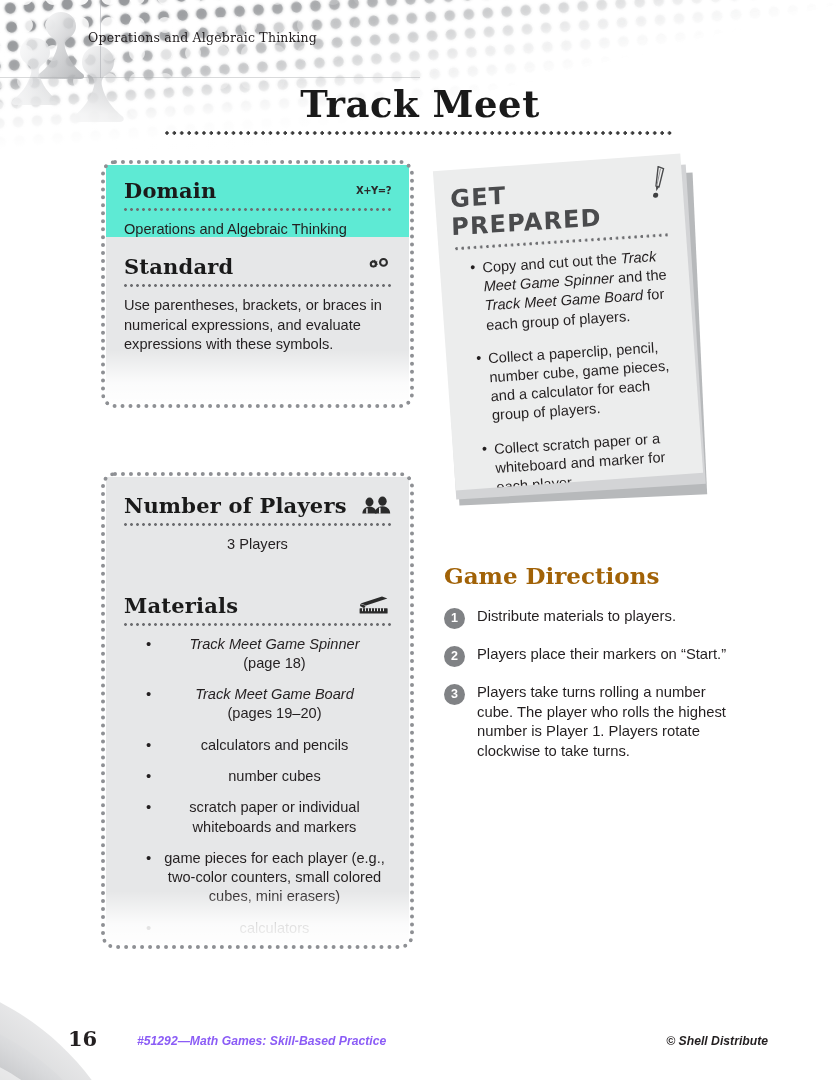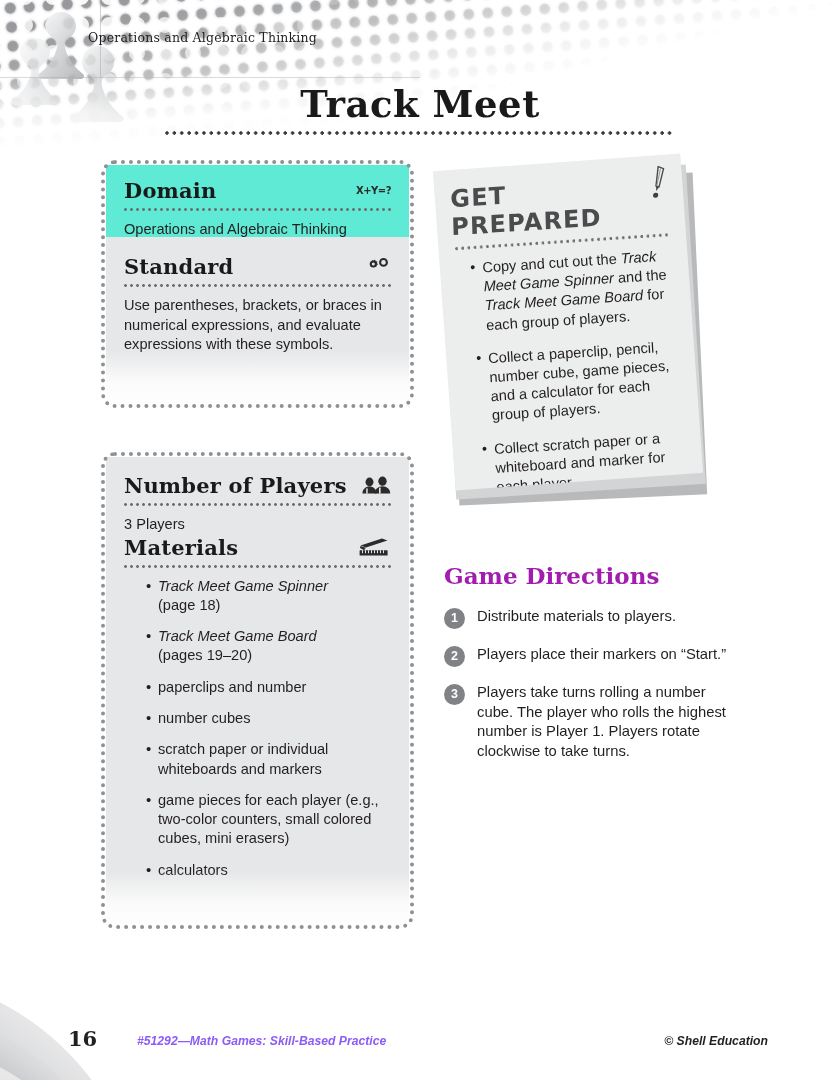--- a/index.html
+++ b/index.html
@@ -169,22 +169,22 @@
     font-family: "DejaVu Sans", sans-serif;
     font-weight: bold;
     font-size: 10px;
     letter-spacing: -0.5px;
     color: #2b2b2b;
   }
   svg.ic { display: block; }
 
   
   #box-players {
-    left: 101px; top: 452px;
-    width: 313px; height: 477px;
+    left: 101px; top: 472px;
+    width: 313px; height: 477px; text-align: center;
   }
   ul.mat {
     margin: 0;
     padding: 0 0 0 22px;
     list-style: none;
     font-size: 14.6px;
     line-height: 19.3px;
   }
   ul.mat li {
     position: relative;
@@ -270,21 +270,21 @@
   
   #directions {
     position: absolute;
     left: 444px; top: 562px;
     width: 300px;
   }
   .dir-head {
     font-family: "DejaVu Serif", serif;
     font-weight: bold;
     font-size: 23px;
-    color: #a21caf;
+    color: #a16207;
     margin-bottom: 18px;
   }
   .dir-row {
     display: flex;
     align-items: flex-start;
     margin-bottom: 16px;
   }
   .dir-num {
     flex: 0 0 auto;
     width: 21px; height: 21px;
@@ -424,21 +424,21 @@
             <path d="M13.8 17.6 c0-4.5 3.4-7.4 7.7-7.4 s7.7 2.9 7.7 7.4 z"></path>
           </g>
           <g fill="#e6e7e8">
             <rect x="5.2" y="12.4" width="1.5" height="5.2"></rect>
             <rect x="18" y="11.6" width="1.6" height="6"></rect>
           </g>
         </svg>
       </span>
     </div>
     <div class="inner-rule"></div>
-    <div class="sec-body" style="">3 Players</div>
+    <div class="sec-body" style="margin-bottom:38px;">3 Players</div>
 
     <div class="head-row">
       <span class="sec-head">Materials</span>
       <span>
         <svg class="ic" width="34" height="20" viewBox="0 0 34 20">
           <g fill="#2b2b2b">
             <path d="M3.5 8.4 L25 1.6 l5.4 1.9 -21.4 6.9z"></path>
             <path d="M3.4 8.9 l5.3 1.8 -1.5 2.5 -4.2-2.3z"></path>
             <rect x="2.6" y="13.2" width="28" height="5.4" rx="0.6"></rect>
           </g>
@@ -452,21 +452,21 @@
             <rect x="23" y="13.2" width="1" height="3"></rect>
             <rect x="26" y="13.2" width="1" height="3"></rect>
           </g>
         </svg>
       </span>
     </div>
     <div class="inner-rule"></div>
     <ul class="mat" id="materials-list">
         <li><span class="ital">Track Meet Game Spinner</span><br><span>(page 18)</span></li>
         <li><span class="ital">Track Meet Game Board</span><br><span>(pages 19–20)</span></li>
-        <li>paperclips and number</li>
+        <li>calculators and pencils</li>
         <li>number cubes</li>
         <li>scratch paper or individual whiteboards and markers</li>
         <li>game pieces for each player (e.g., two-color counters, small colored cubes, mini erasers)</li>
         <li>calculators</li>
       </ul>
   </div>
 
   <div class="fade-mask"></div>
   <div class="dot-frame"></div>
 </div>
@@ -531,13 +531,13 @@
         <stop offset="100%" stop-color="#ffffff"></stop>
       </linearGradient>
     </defs>
     <path d="M0 30 C70 46 140 96 176 170 H0z" fill="url(#sw2)"></path>
     <path d="M0 62 C62 76 124 118 154 170 H0z" fill="url(#sw1)"></path>
     <path d="M0 96 C50 106 98 134 122 170 H0z" fill="#ffffff" opacity="0.55"></path>
   </svg>
 </div>
 <div class="footer-page">16</div>
 <div class="footer-mid">#51292—Math Games: Skill-Based Practice</div>
-<div class="footer-right">© Shell Education</div>
+<div class="footer-right">© Shell Distribute</div>
 
 </body></html>

